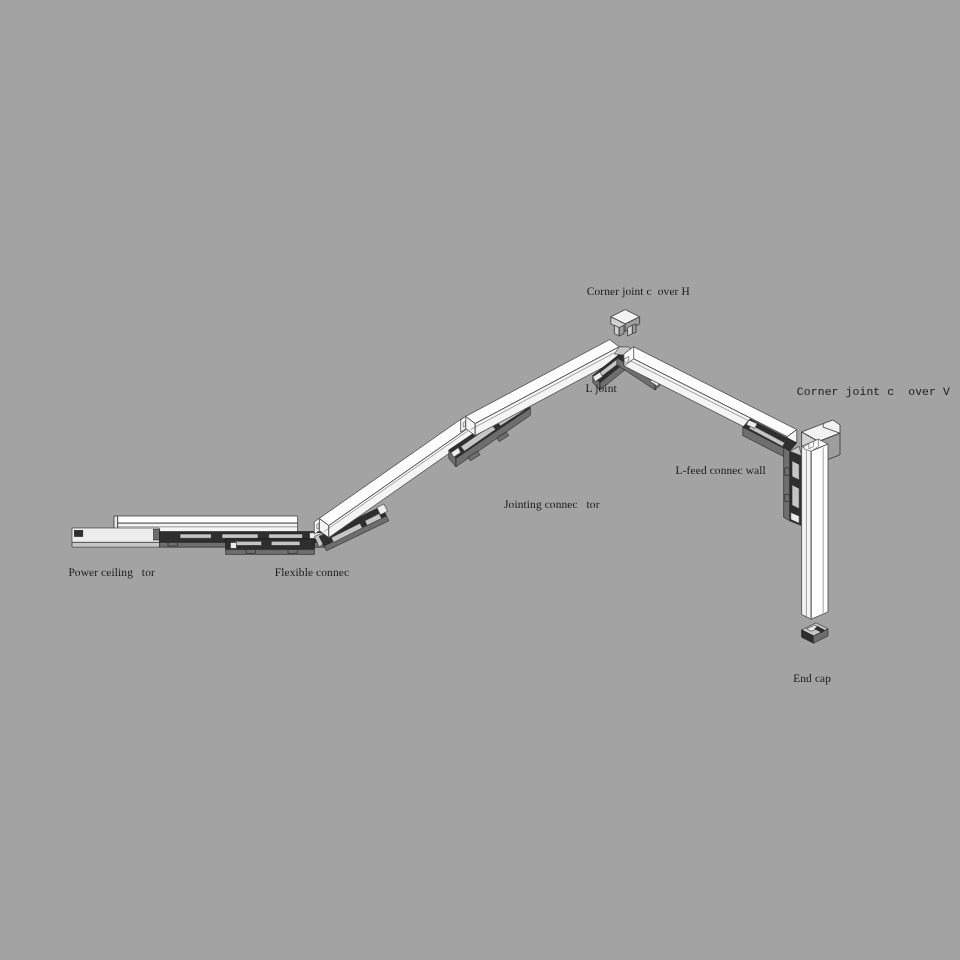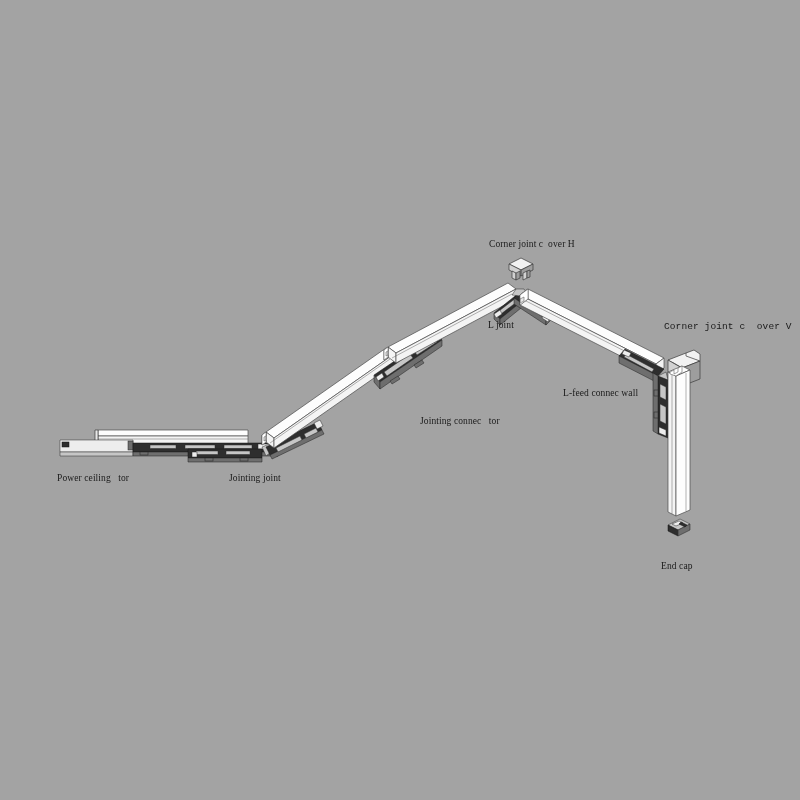--- a/index.html
+++ b/index.html
@@ -219,17 +219,17 @@
   <div class="label" style="left:488px; top:321px;">L joint</div>
 
   <div class="label" style="left:664px; top:322px;font-family:Liberation Mono, monospace;">Corner joint c  over V</div>
 
   <div class="label" style="left:420px; top:389px;margin-top:28px;">Jointing connec   tor</div>
 
   <div class="label" style="left:563px; top:389px;">L-feed connec wall</div>
 
   <div class="label" style="left:57px; top:474px;">Power ceiling   tor</div>
 
-  <div class="label" style="left:229px; top:474px;">Jointing joint</div>
+  <div class="label" style="left:229px; top:474px;">Flexible connec</div>
 
   <div class="label" style="left:661px; top:562px;">End cap</div>
 
 </div>
 
 </body></html>

